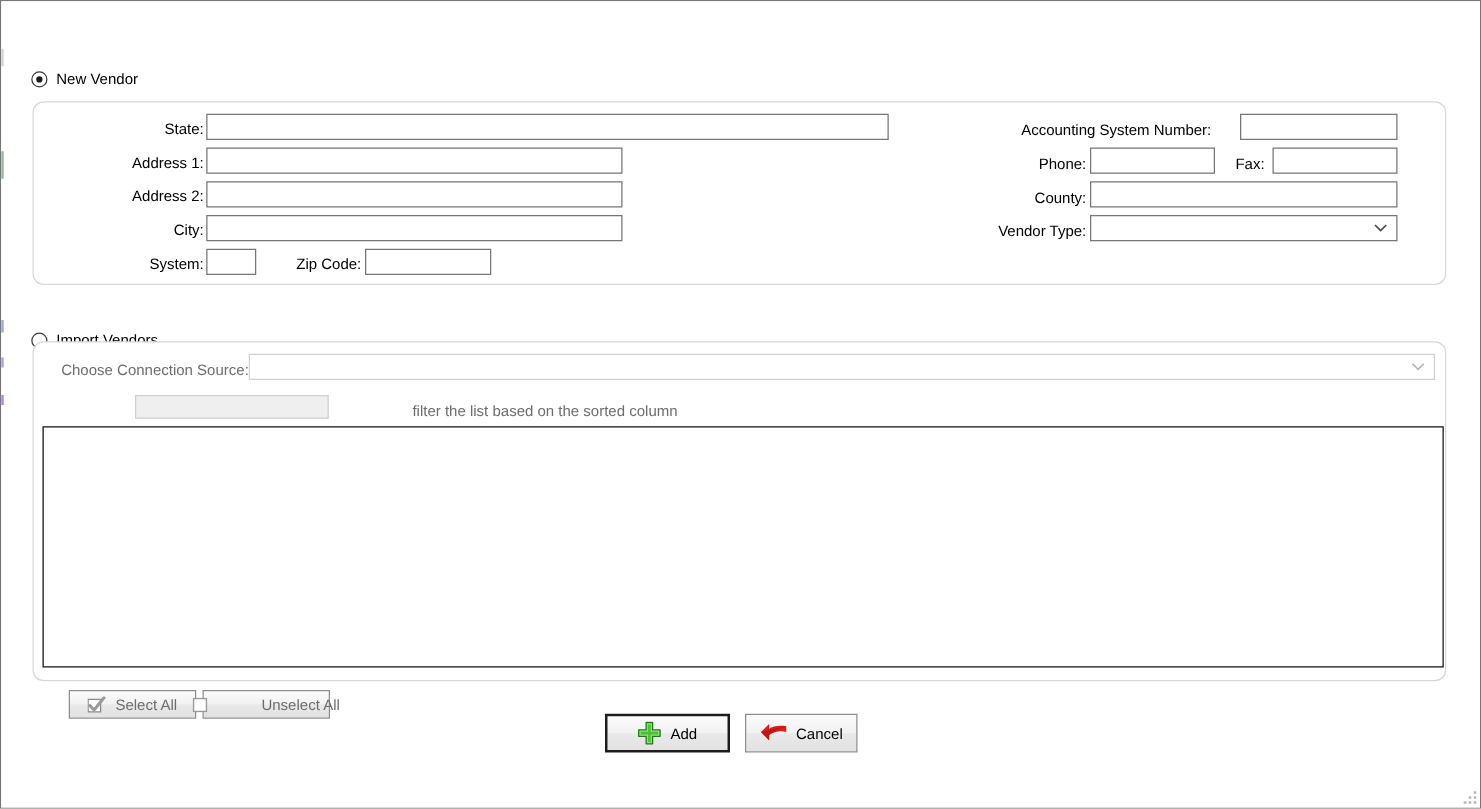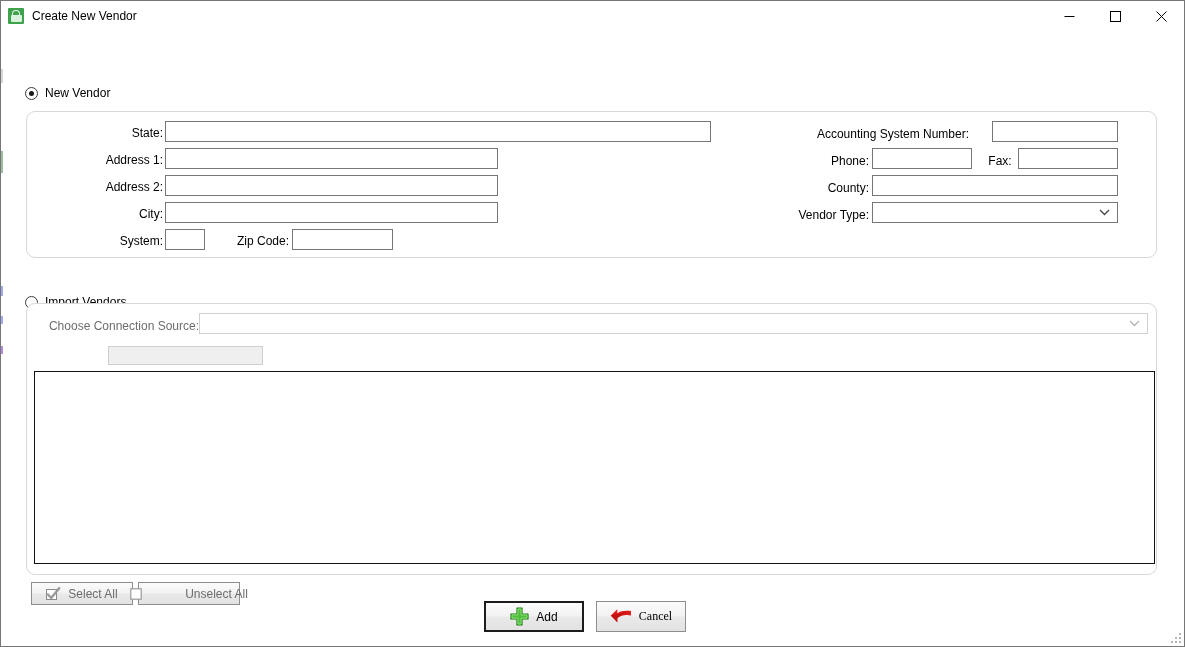--- a/index.html
+++ b/index.html
@@ -206,21 +206,21 @@
     border: 1px solid #8e8e8e;
     background: linear-gradient(to bottom, #fbfbfb 0%, #f2f2f2 48%, #e9e9e9 52%, #e2e2e2 100%);
     display: flex;
     align-items: center;
     justify-content: center;
     font-size: 12px;
     color: #000;
     cursor: default;
     user-select: none;
   }
-  .btn.disabled { color: #6d6d6d; }
+  .btn.disabled { color: #6d6d6d; margin-left: 24px; }
   .btn.default-btn { border: 2px solid #1c1c1c; }
   .btn .bicon {
     display: inline-flex;
     align-items: center;
     justify-content: center;
     margin-right: 7px;
     flex: 0 0 auto;
   }
   .btn .blabel { white-space: nowrap; }
 
@@ -236,42 +236,20 @@
     position: absolute;
     width: 2px; height: 2px;
     background: #b4b4b4;
   }
 </style>
 </head>
 <body>
 
 <div id="window">
 
-  <div id="titlebar">
-    <div id="app-icon"></div>
-    <div id="title-text">Create New Vendor</div>
-    <div id="winbuttons">
-      <div class="winbtn">
-        <svg width="11" height="11" viewBox="0 0 11 11">
-            <line x1="0.5" y1="5.5" x2="10.5" y2="5.5" stroke="#000" stroke-width="1"></line>
-          </svg>
-      </div>
-      <div class="winbtn">
-        <svg width="11" height="11" viewBox="0 0 11 11">
-            <rect x="0.5" y="0.5" width="10" height="10" fill="none" stroke="#000" stroke-width="1"></rect>
-          </svg>
-      </div>
-      <div class="winbtn close">
-        <svg width="11" height="11" viewBox="0 0 11 11">
-            <line x1="0.5" y1="0.5" x2="10.5" y2="10.5" stroke="#000" stroke-width="1"></line>
-            <line x1="10.5" y1="0.5" x2="0.5" y2="10.5" stroke="#000" stroke-width="1"></line>
-          </svg>
-      </div>
-    </div>
-  </div>
 
   <div id="client">
 
     <div class="edge-artifact" style="top:38px;height:14px;background:#8a8a8a;opacity:.35;"></div>
     <div class="edge-artifact" style="top:120px;height:22px;background:#1d6a2b;opacity:.45;"></div>
     <div class="edge-artifact" style="top:255px;height:10px;background:#2b3fd0;opacity:.45;"></div>
     <div class="edge-artifact" style="top:285px;height:8px;background:#2b3fd0;opacity:.45;"></div>
     <div class="edge-artifact" style="top:315px;height:8px;background:#5a18c0;opacity:.5;"></div>
 
     <div class="radio-row" style="left:24px; top:55px;">
@@ -328,20 +306,21 @@
 
     <label class="fl left disabled" style="left:33px; top:288px; width:180px;">Choose Connection Source:</label>
     <div class="combo disabled" style="left:198px; top:282px; width:949px; height:21px;">
       <span style="padding-left:4px; color:#6d6d6d;"></span>
       <svg class="chev" width="11" height="7" viewBox="0 0 11 7">
         <polyline points="1,1 5.5,5.5 10,1" fill="none" stroke="#b6b6b6" stroke-width="1.4"></polyline>
       </svg>
     </div>
 
     <input class="tb disabled" style="left: 107px; top: 315px; width: 155px; height: 19px;" value="">
+    <label class="fl left disabled" style="left:270px; top:321px; width:330px;">filter the list based on the sorted column</label>
 
     <div id="vendor-list" style="left:33px; top:340px; width:1121px; height:193px;"></div>
 
     <div class="btn disabled" style="left:30px; top:551px; width:102px; height:23px;">
       <span class="bicon">
         <svg width="15" height="14" viewBox="0 0 15 14">
           <rect x="0.5" y="2.5" width="10" height="10" fill="#ffffff" stroke="#8a8a8a" stroke-width="1"></rect>
           <path d="M2,7.5 L5.2,11 L13.2,1.2" fill="none" stroke="#9a9a9a" stroke-width="2.4" stroke-linecap="round" stroke-linejoin="round"></path>
         </svg>
       </span>
@@ -360,21 +339,21 @@
     <div class="btn default-btn" style="left:483px; top:570px; width:100px; height:31px;">
       <span class="bicon">
         <svg width="19" height="19" viewBox="0 0 19 19">
           <path d="M7,1 L12,1 L12,7 L18,7 L18,12 L12,12 L12,18 L7,18 L7,12 L1,12 L1,7 L7,7 Z" fill="#4fbf3a" stroke="#1d7a12" stroke-width="1.2" stroke-linejoin="round"></path>
           <path d="M7.9,2 L11.1,2 L11.1,7.9 L17,7.9 L17,11.1 L11.1,11.1 L11.1,17 L7.9,17 L7.9,11.1 L2,11.1 L2,7.9 L7.9,7.9 Z" fill="none" stroke="#8fe07a" stroke-width="1"></path>
         </svg>
       </span>
       <span class="blabel">Add</span>
     </div>
 
-    <div class="btn" style="left:595px; top:570px; width:90px; height:31px;font-family:Liberation Serif, serif;">
+    <div class="btn" style="left:595px; top:570px; width:90px; height:31px;">
       <span class="bicon">
         <svg width="22" height="18" viewBox="0 0 22 18">
           <path d="M21,3 C16,2.2 10,2.6 7.3,5.2 L7.3,1.2 L0.8,7.6 L7.3,14.2 L7.3,9.9 C11,7.3 16.5,6.3 21,7.6 Z" fill="#e01b1b"></path>
           <path d="M21,3 C17.6,4.6 13.2,5.6 9.6,8.4 L7.3,9.9 L7.3,14.2 L0.8,7.6 Z" fill="#c31212"></path>
         </svg>
       </span>
       <span class="blabel">Cancel</span>
     </div>
 
     <div id="grip">

